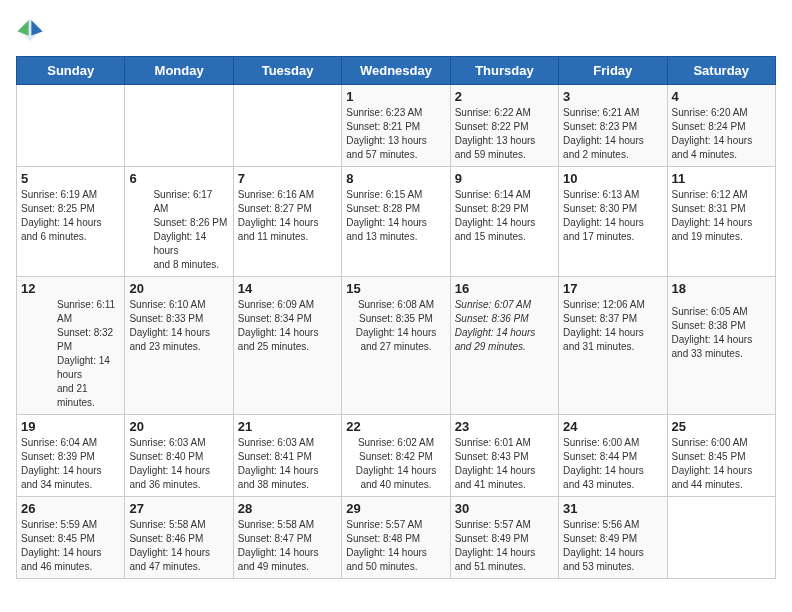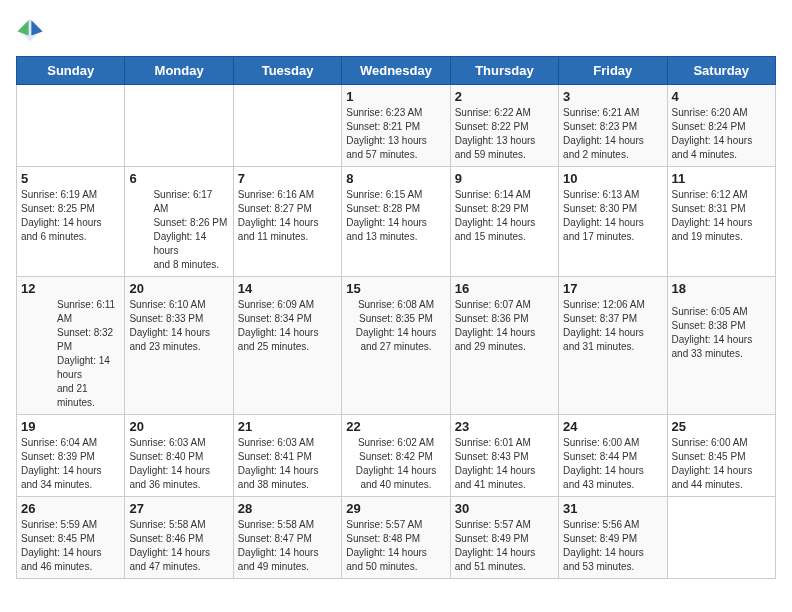--- a/index.html
+++ b/index.html
@@ -228,21 +228,21 @@
         </td>
         <td>
           <div class="day-num">15</div>
           <div class="day-info" style="white-space: pre-line; text-align: center;">Sunrise: 6:08 AM
 Sunset: 8:35 PM
 Daylight: 14 hours
 and 27 minutes.</div>
         </td>
         <td>
           <div class="day-num">16</div>
-          <div class="day-info" style="white-space: pre-line;">Sunrise: 6:07 AM
+          <div class="day-info" style="white-space: pre-line; font-style: italic;">Sunrise: 6:07 AM
 Sunset: 8:36 PM
 Daylight: 14 hours
 and 29 minutes.</div>
         </td>
         <td>
           <div class="day-num">17</div>
           <div class="day-info" style="white-space: pre-line;">Sunrise: 12:06 AM
 Sunset: 8:37 PM
 Daylight: 14 hours
 and 31 minutes.</div>

